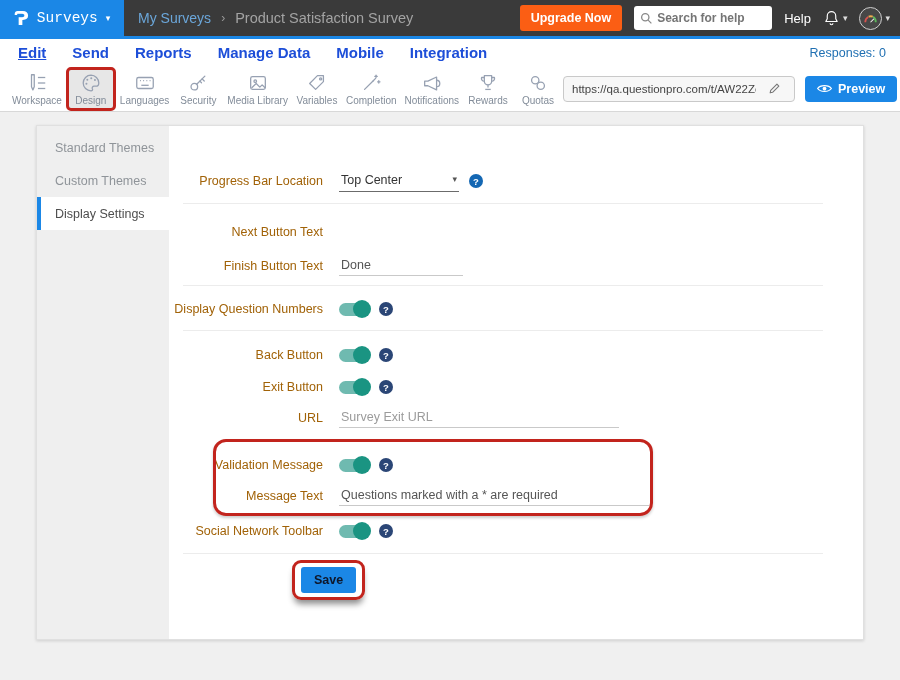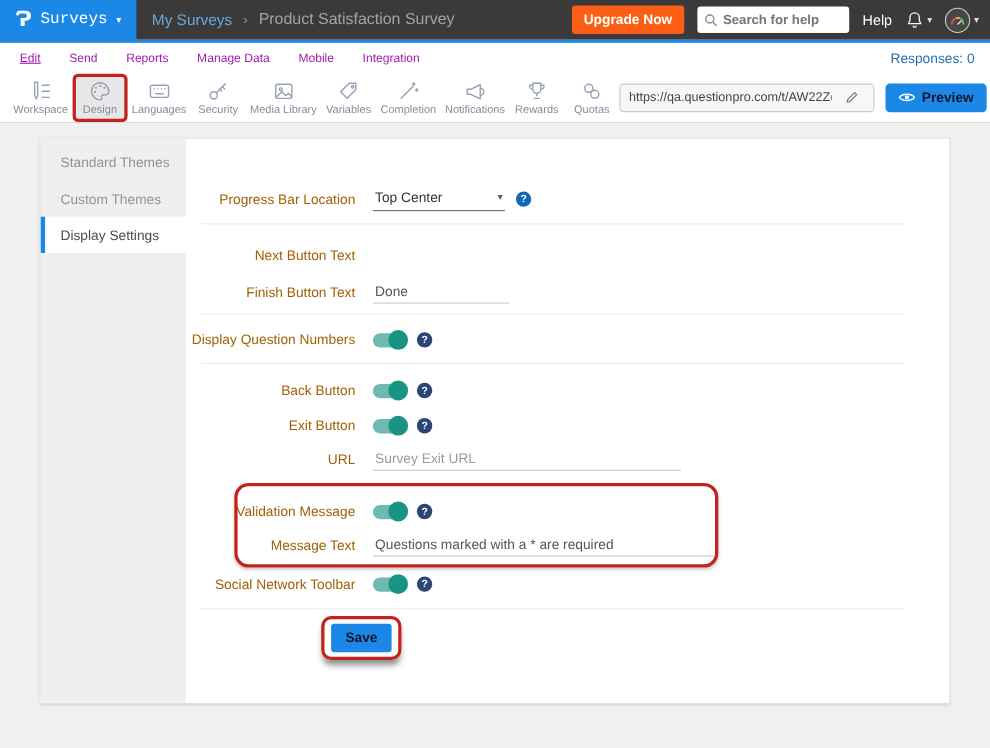--- a/index.html
+++ b/index.html
@@ -20,35 +20,35 @@
   .upgrade-btn { background:#fb5e14; color:#fff; border:none; font-size:12.5px; font-weight:bold; padding:6px 11px; border-radius:3px; cursor:pointer; font-family:inherit; }
   .searchbox { background:#fff; border-radius:3px; height:24px; width:138px; display:flex; align-items:center; padding:0 6px; gap:4px; }
   .searchbox input { border:none; outline:none; font-size:12px; width:108px; color:#444; font-family:inherit; background:transparent;font-weight:bold; }
   .help-link { color:#fff; font-size:13px; cursor:pointer; }
   .iconwrap { display:flex; align-items:center; gap:3px; color:#ddd; cursor:pointer; }
   .avatar { width:23px; height:23px; border-radius:50%; background:#474747; border:1.5px solid #cfcfcf; display:flex; align-items:center; justify-content:center; }
 
   
   .navrow { height:27px; background:#fff; display:flex; align-items:center; padding:0 14px 0 18px; }
   .navrow .tabs { display:flex; gap:26px; }
-  .nav-item { font-size:11px; color:#a21caf; font-weight:400; cursor:pointer; }
+  .nav-item { font-size:15px; color:#1d4ed8; font-weight:700; cursor:pointer; }
   .nav-item.active { text-decoration:underline; }
   .responses { margin-left:auto; font-size:12.5px; color:#1f6fb2; cursor:pointer; }
 
   
   .toolbar { height:46px; background:#fff; border-bottom:1px solid #d8d8d8; display:flex; align-items:center; padding:0 12px 0 8px; }
   .tools { display:flex; align-items:center; }
   .tool-item { display:flex; flex-direction:column; align-items:center; justify-content:center; gap:1px; min-width:50px; height:44px; padding:2px 4px 1px; cursor:pointer; color:#97a1b2; }
   .tool-item .tool-label { font-size:10px; color:#828c99; white-space:nowrap; }
   .tool-item.active { background:#e7e7e7; border:3px solid #c2241d; border-radius:5px; height:44px; }
   .toolbar-right { margin-left:auto; display:flex; align-items:center; gap:10px; }
   .urlbox { display:flex; align-items:center; background:#f7f7f7; border:1px solid #c9c9c9; border-radius:4px; height:26px; width:232px; overflow:hidden; }
   .urlbox input { border:none; outline:none; background:transparent; font-size:11.5px; color:#444; width:196px; padding:0 4px 0 8px; font-family:inherit; }
   .url-edit { width:28px; height:100%; display:flex; align-items:center; justify-content:center; cursor:pointer; color:#777; }
-  .preview-btn { background:#1b87e6; color:#0f172a; border:none; border-radius:4px; height:26px; padding:0 12px; font-size:12.5px; font-weight:bold; display:flex; align-items:center; gap:6px; cursor:pointer; font-family:inherit; }
+  .preview-btn { background:#1b87e6; color:#ffffff; border:none; border-radius:4px; height:26px; padding:0 12px; font-size:12.5px; font-weight:bold; display:flex; align-items:center; gap:6px; cursor:pointer; font-family:inherit; }
 
   
   .page { height:568px; background:#f0f0f0; padding:13px 36px 0; }
   .card { width:828px; height:515px; background:#fff; border:1px solid #e0e0e0; box-shadow:0 1px 3px rgba(0,0,0,.14); display:flex; }
   .sidebar { width:132px; background:#efefef; flex:none; padding-top:5px; }
   .side-item { height:33px; display:flex; align-items:center; padding-left:14px; font-size:12.5px; color:#8f9499; cursor:pointer; border-left:4px solid transparent; }
   .side-item.active { background:#fff; color:#4d4d4d; border-left:4px solid #1b87e6; }
 
   .content { flex:1; position:relative; padding-top:40px; }
   .row { display:flex; align-items:center; height:30px; }

